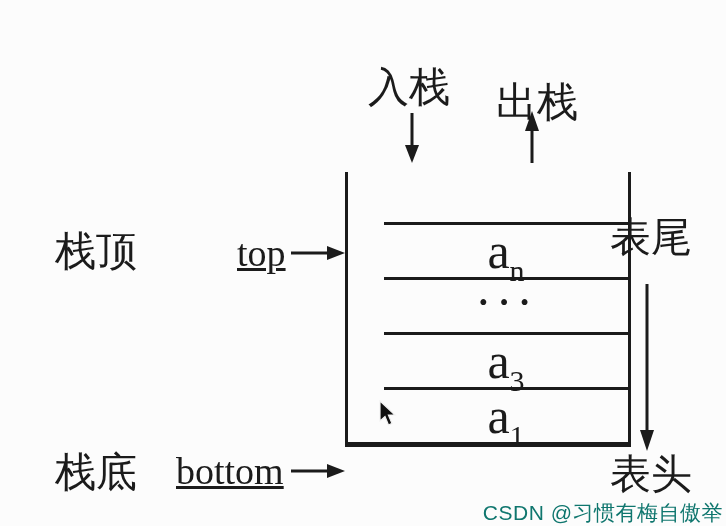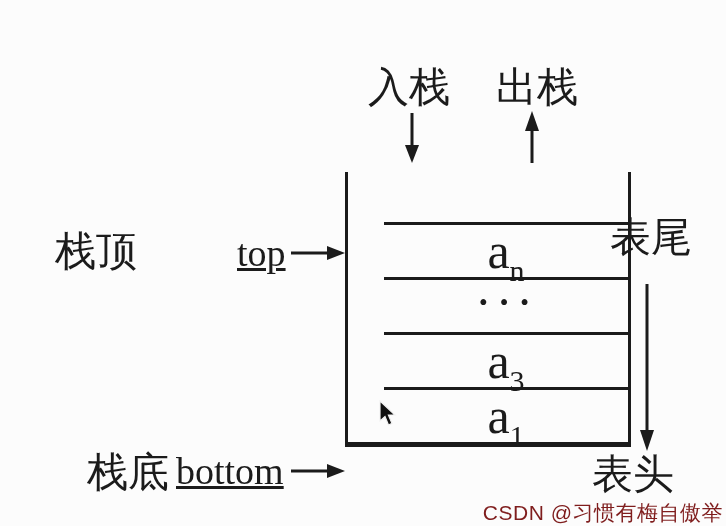--- a/index.html
+++ b/index.html
@@ -23,30 +23,30 @@
     height:52px;border-top:3px solid #1b1b1b;
     display:flex;align-items:center;justify-content:center;
     font-size:50px;
   }
   .cell .sub{font-size:30px;position:relative;top:13px;line-height:0;}
   .dots{letter-spacing:4px;position:relative;top:-4px;}
   .arr{position:absolute;}
   .watermark{
     position:absolute;right:3px;top:499px;
     font-family:"Liberation Sans","DejaVu Sans",sans-serif;
-    font-size:21px;letter-spacing:.5px;color:#7f1d1d;white-space:nowrap;
+    font-size:21px;letter-spacing:.5px;color:#0f766e;white-space:nowrap;
   }
 </style>
 </head>
 <body>
 
 <div class="canvas">
 
   <div class="lbl cjk-lg" style="left:368px;top:66px;">入栈</div>
-  <div class="lbl cjk-lg" style="left:496px;top:66px;">出栈</div>
+  <div class="lbl cjk-lg" style="left:496px;top:81px;">出栈</div>
 
   <svg class="arr" style="left:402px;top:113px;" width="20" height="50" viewBox="0 0 20 50">
     <line x1="10" y1="0" x2="10" y2="34" stroke="#1b1b1b" stroke-width="3"></line>
     <polygon points="3,32 17,32 10,50" fill="#1b1b1b"></polygon>
   </svg>
 
   <svg class="arr" style="left:522px;top:111px;" width="20" height="52" viewBox="0 0 20 52">
     <line x1="10" y1="52" x2="10" y2="16" stroke="#1b1b1b" stroke-width="3"></line>
     <polygon points="3,20 17,20 10,0" fill="#1b1b1b"></polygon>
   </svg>
@@ -67,33 +67,33 @@
     </div>
   </div>
 
   <div class="lbl cjk-lg" style="left:55px;top:230px;">栈顶</div>
   <div class="lbl latin" style="left:237px;top:234px;">top</div>
   <svg class="arr" style="left:291px;top:243px;" width="54" height="20" viewBox="0 0 54 20">
     <line x1="0" y1="10" x2="38" y2="10" stroke="#1b1b1b" stroke-width="3"></line>
     <polygon points="36,3 36,17 54,10" fill="#1b1b1b"></polygon>
   </svg>
 
-  <div class="lbl cjk-lg" style="left:55px;top:451px;margin-left:32px;">栈底</div>
+  <div class="lbl cjk-lg" style="left:55px;top:451px;">栈底</div>
   <div class="lbl latin" style="left:176px;top:452px;">bottom</div>
   <svg class="arr" style="left:291px;top:461px;" width="54" height="20" viewBox="0 0 54 20">
     <line x1="0" y1="10" x2="38" y2="10" stroke="#1b1b1b" stroke-width="3"></line>
     <polygon points="36,3 36,17 54,10" fill="#1b1b1b"></polygon>
   </svg>
 
   <div class="lbl cjk-lg" style="left:610px;top:216px;">表尾</div>
   <svg class="arr" style="left:637px;top:284px;" width="20" height="167" viewBox="0 0 20 167">
     <line x1="10" y1="0" x2="10" y2="150" stroke="#1b1b1b" stroke-width="3"></line>
     <polygon points="3,146 17,146 10,167" fill="#1b1b1b"></polygon>
   </svg>
-  <div class="lbl cjk-lg" style="left:592px;top:453px;">表头</div>
+  <div class="lbl cjk-lg" style="left:610px;top:453px;">表头</div>
 
   <svg class="arr" style="left:378px;top:400px;" width="19" height="28" viewBox="0 0 19 28">
     <polygon points="2,1 2,21 7,16.5 10.5,25 14,23.4 10.4,15 17,15" fill="#111111" stroke="#f2f2f2" stroke-width="1.2"></polygon>
   </svg>
 
   <div class="watermark">CSDN @习惯有梅自傲举</div>
 
 </div>
 
 </body></html>

